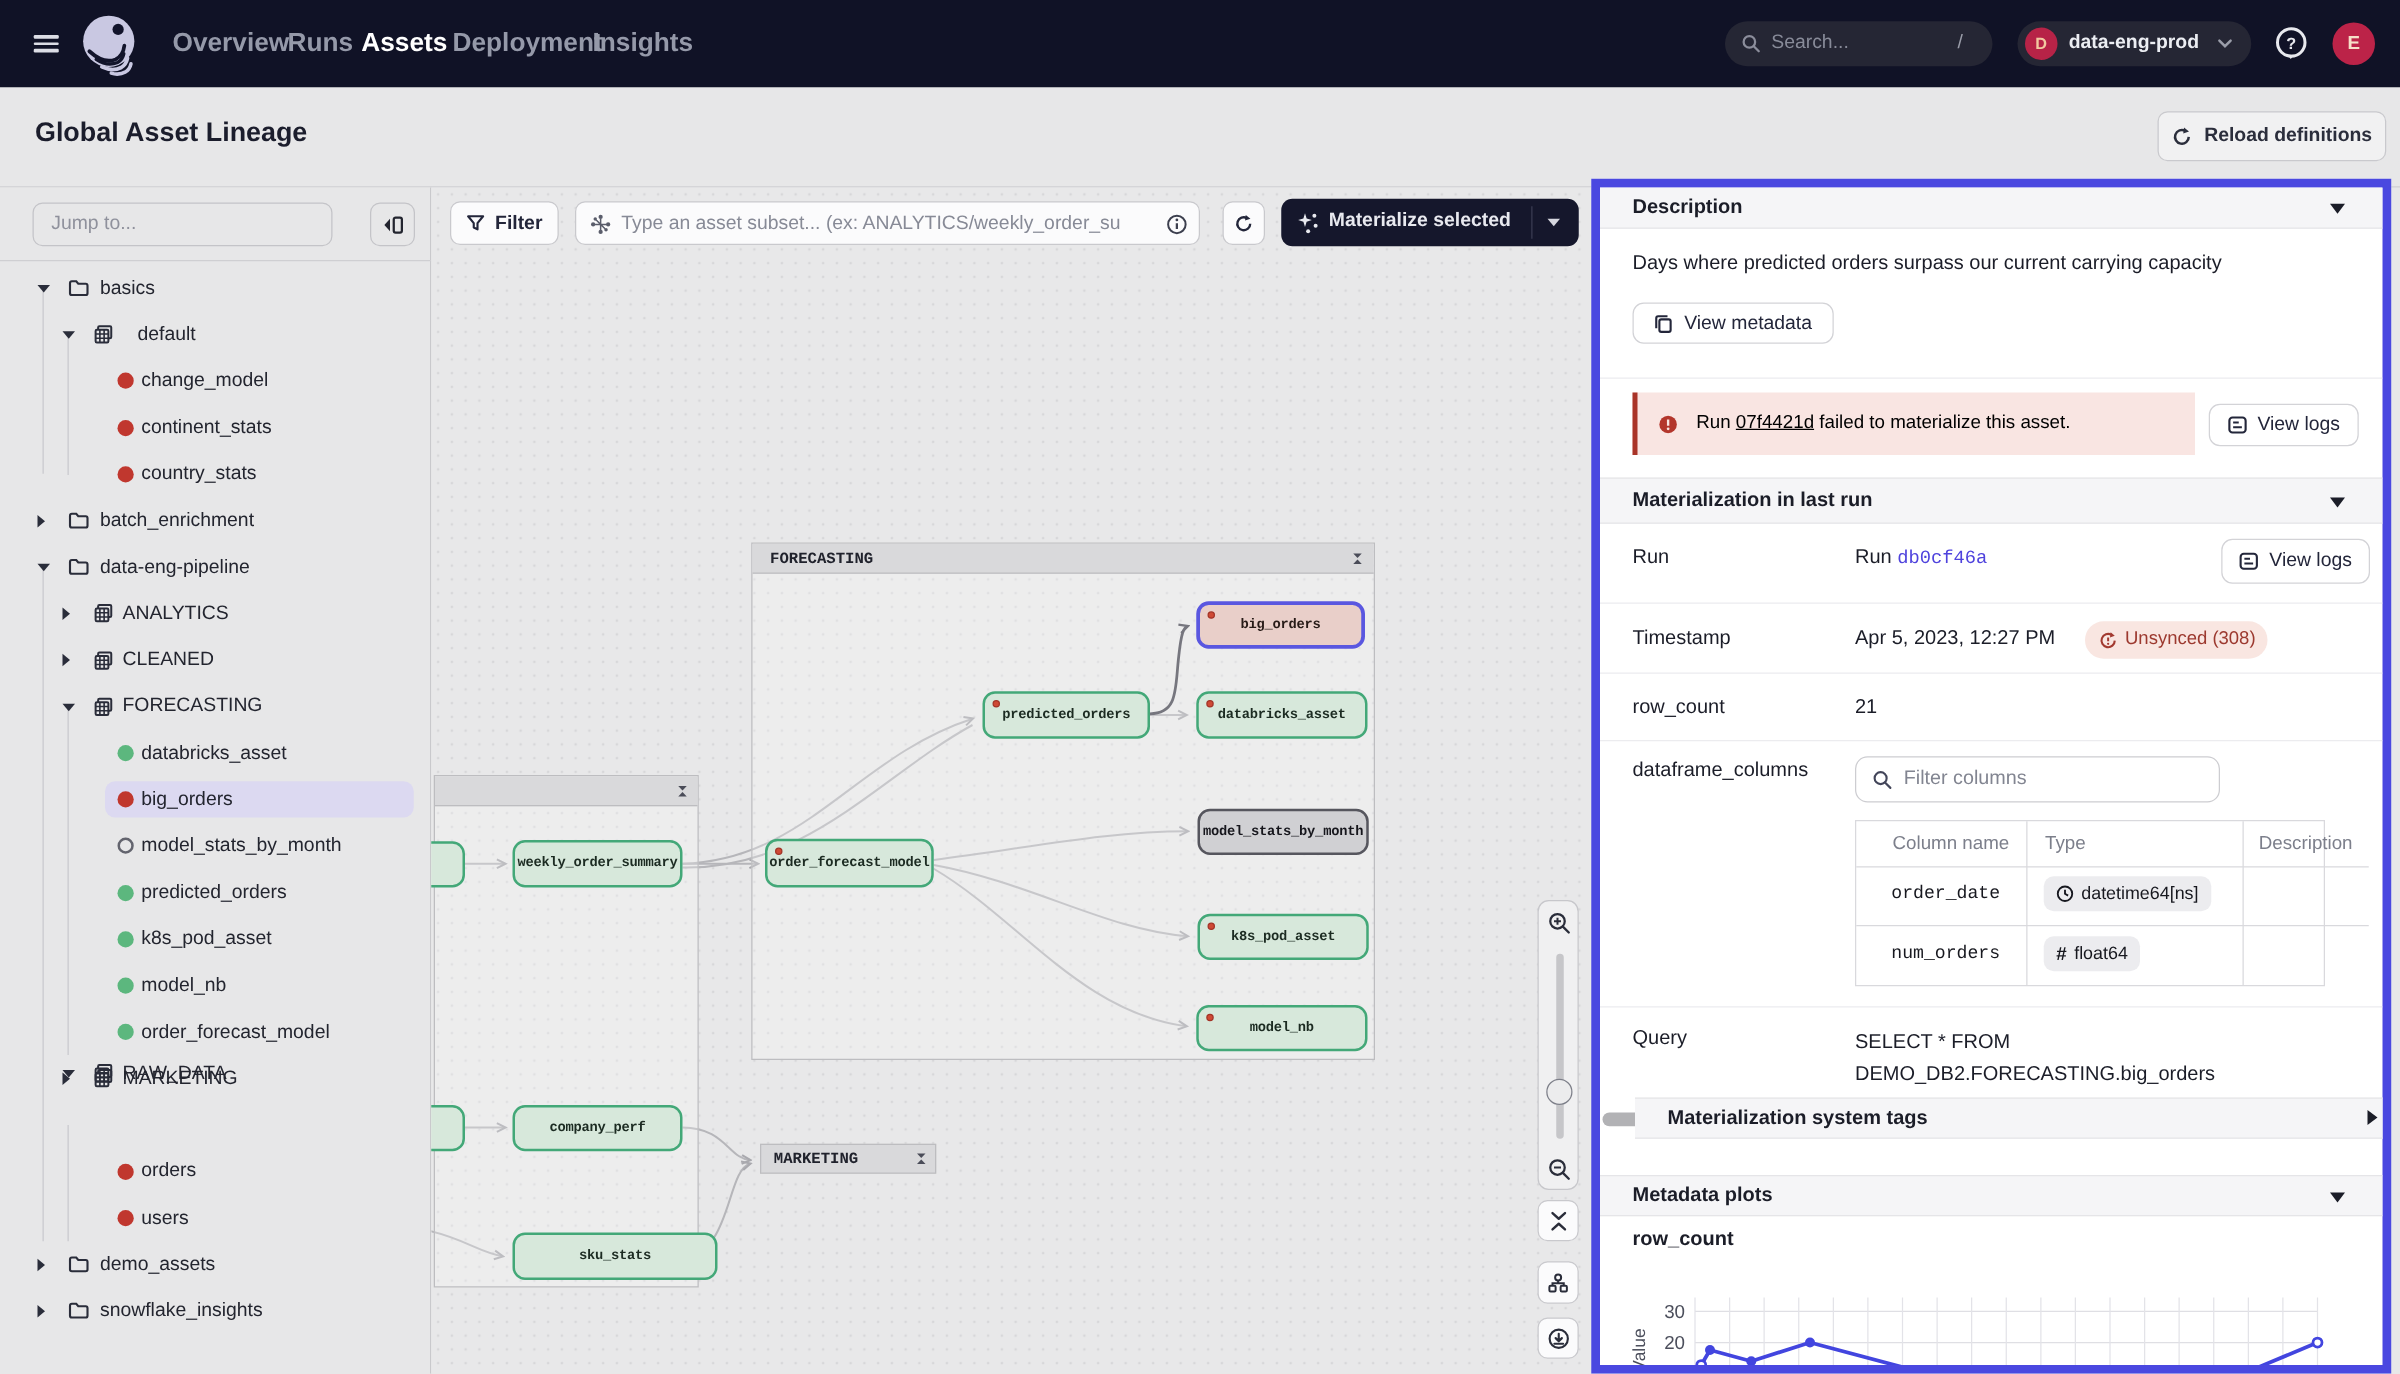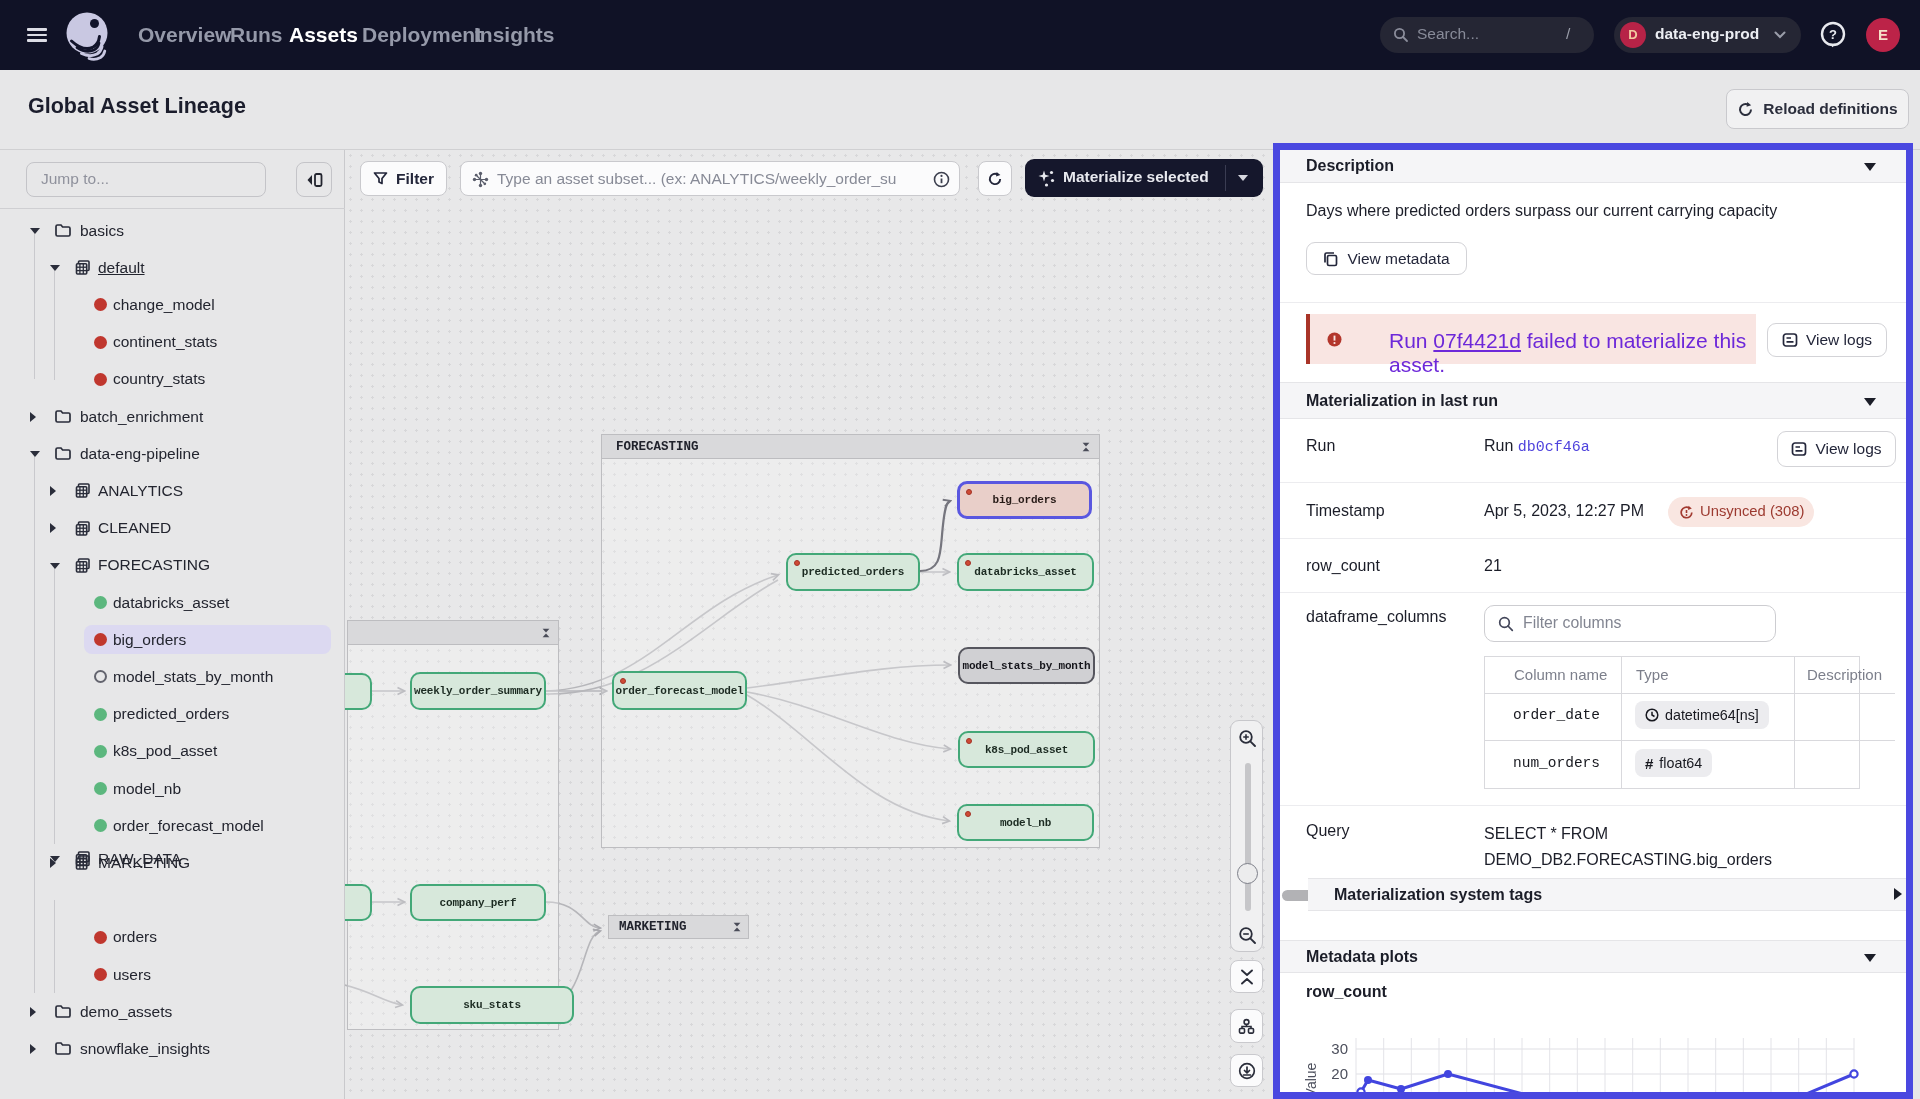--- a/index.html
+++ b/index.html
@@ -136,21 +136,21 @@
     <div class="trow" style="top:99.2px;">
         <div class="caret-d" style="left:50px;"></div>
         <svg class="abs" style="left:74px; top:10px;" width="18" height="17" viewBox="0 0 18 17">
           <path d="M 4.5 4.5 L 4.5 3 Q 4.5 2 5.5 2 L 14 2 Q 15 2 15 3 L 15 10.5 Q 15 11.5 14 11.5 L 13 11.5" fill="none" stroke="#2a2d3a" stroke-width="1.6"></path>
           <rect x="2.5" y="4.8" width="10.2" height="10.2" rx="1" fill="none" stroke="#2a2d3a" stroke-width="1.6"></rect>
           <line x1="2.5" y1="8.2" x2="12.7" y2="8.2" stroke="#2a2d3a" stroke-width="1.3"></line>
           <line x1="2.5" y1="11.6" x2="12.7" y2="11.6" stroke="#2a2d3a" stroke-width="1.3"></line>
           <line x1="5.9" y1="4.8" x2="5.9" y2="15" stroke="#2a2d3a" stroke-width="1.3"></line>
           <line x1="9.3" y1="4.8" x2="9.3" y2="15" stroke="#2a2d3a" stroke-width="1.3"></line>
         </svg>
-        <span class="lbl" style="left:98px;text-decoration:underline;">default</span>
+        <span class="lbl" style="left:110px;">default</span>
       </div>
     <div class="trow" style="top:136.4px;">
         <div class="dot red" style="left:94px;"></div>
         <span class="lbl" style="left:113px;">change_model</span>
       </div>
     <div class="trow" style="top:173.6px;">
         <div class="dot red" style="left:94px;"></div>
         <span class="lbl" style="left:113px;">continent_stats</span>
       </div>
     <div class="trow" style="top:210.8px;">
@@ -441,21 +441,21 @@
       <span style="font-size:15.5px;">View metadata</span>
     </div>
     <div class="rowline" style="top:152px;"></div>
 
     <div class="abs" style="left:26px; top:164px; width:450px; height:50px; background:#f9e5e2; border-left:4px solid #a93428;">
       <svg class="abs" style="left:17px; top:18px;" width="15" height="15" viewBox="0 0 15 15">
         <circle cx="7.5" cy="7.5" r="7" fill="#b3362c"></circle>
         <line x1="7.5" y1="3.6" x2="7.5" y2="8.6" stroke="#f9e5e2" stroke-width="1.9"></line>
         <circle cx="7.5" cy="11" r="1.1" fill="#f9e5e2"></circle>
       </svg>
-      <span class="abs" style="left:47px; top:15px; font-size:21px; color:#6d28d9;margin-left:32px;">Run <u>07f4421d</u> failed to materialize this asset.</span>
+      <span class="abs" style="left:47px; top:15px; font-size:15px; color:#000000;">Run <u>07f4421d</u> failed to materialize this asset.</span>
     </div>
     <div class="btn" style="left:487px; top:173px; width:120px; height:34px; background:#fff; border-color:#d3d3d7; border-radius:9px;">
       <svg width="16" height="16" viewBox="0 0 16 16" style="margin-right:8px;">
         <rect x="1.5" y="2" width="13" height="12" rx="2.5" fill="none" stroke="#23263a" stroke-width="1.7"></rect>
         <path d="M 4.5 6 L 9 6 M 4.5 9.8 L 11.5 9.8" stroke="#23263a" stroke-width="1.7"></path>
       </svg>
       <span style="font-size:15.5px;">View logs</span>
     </div>
 
     <div class="sechead" style="top:232px; height:37px;">

